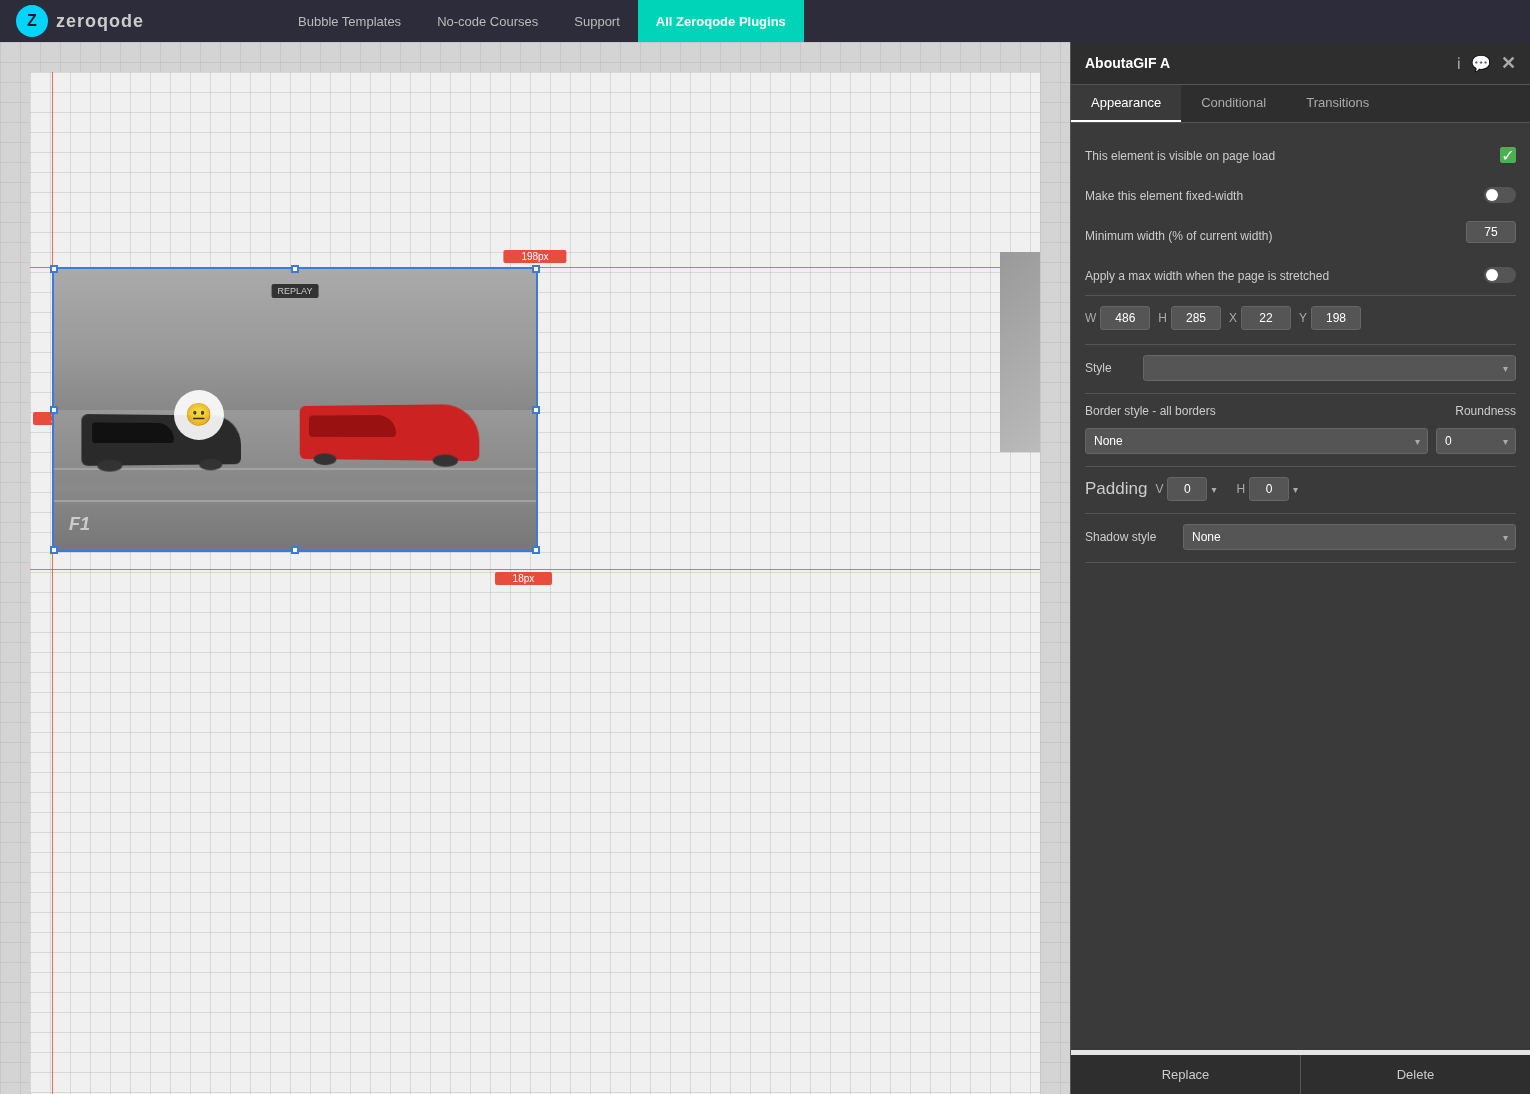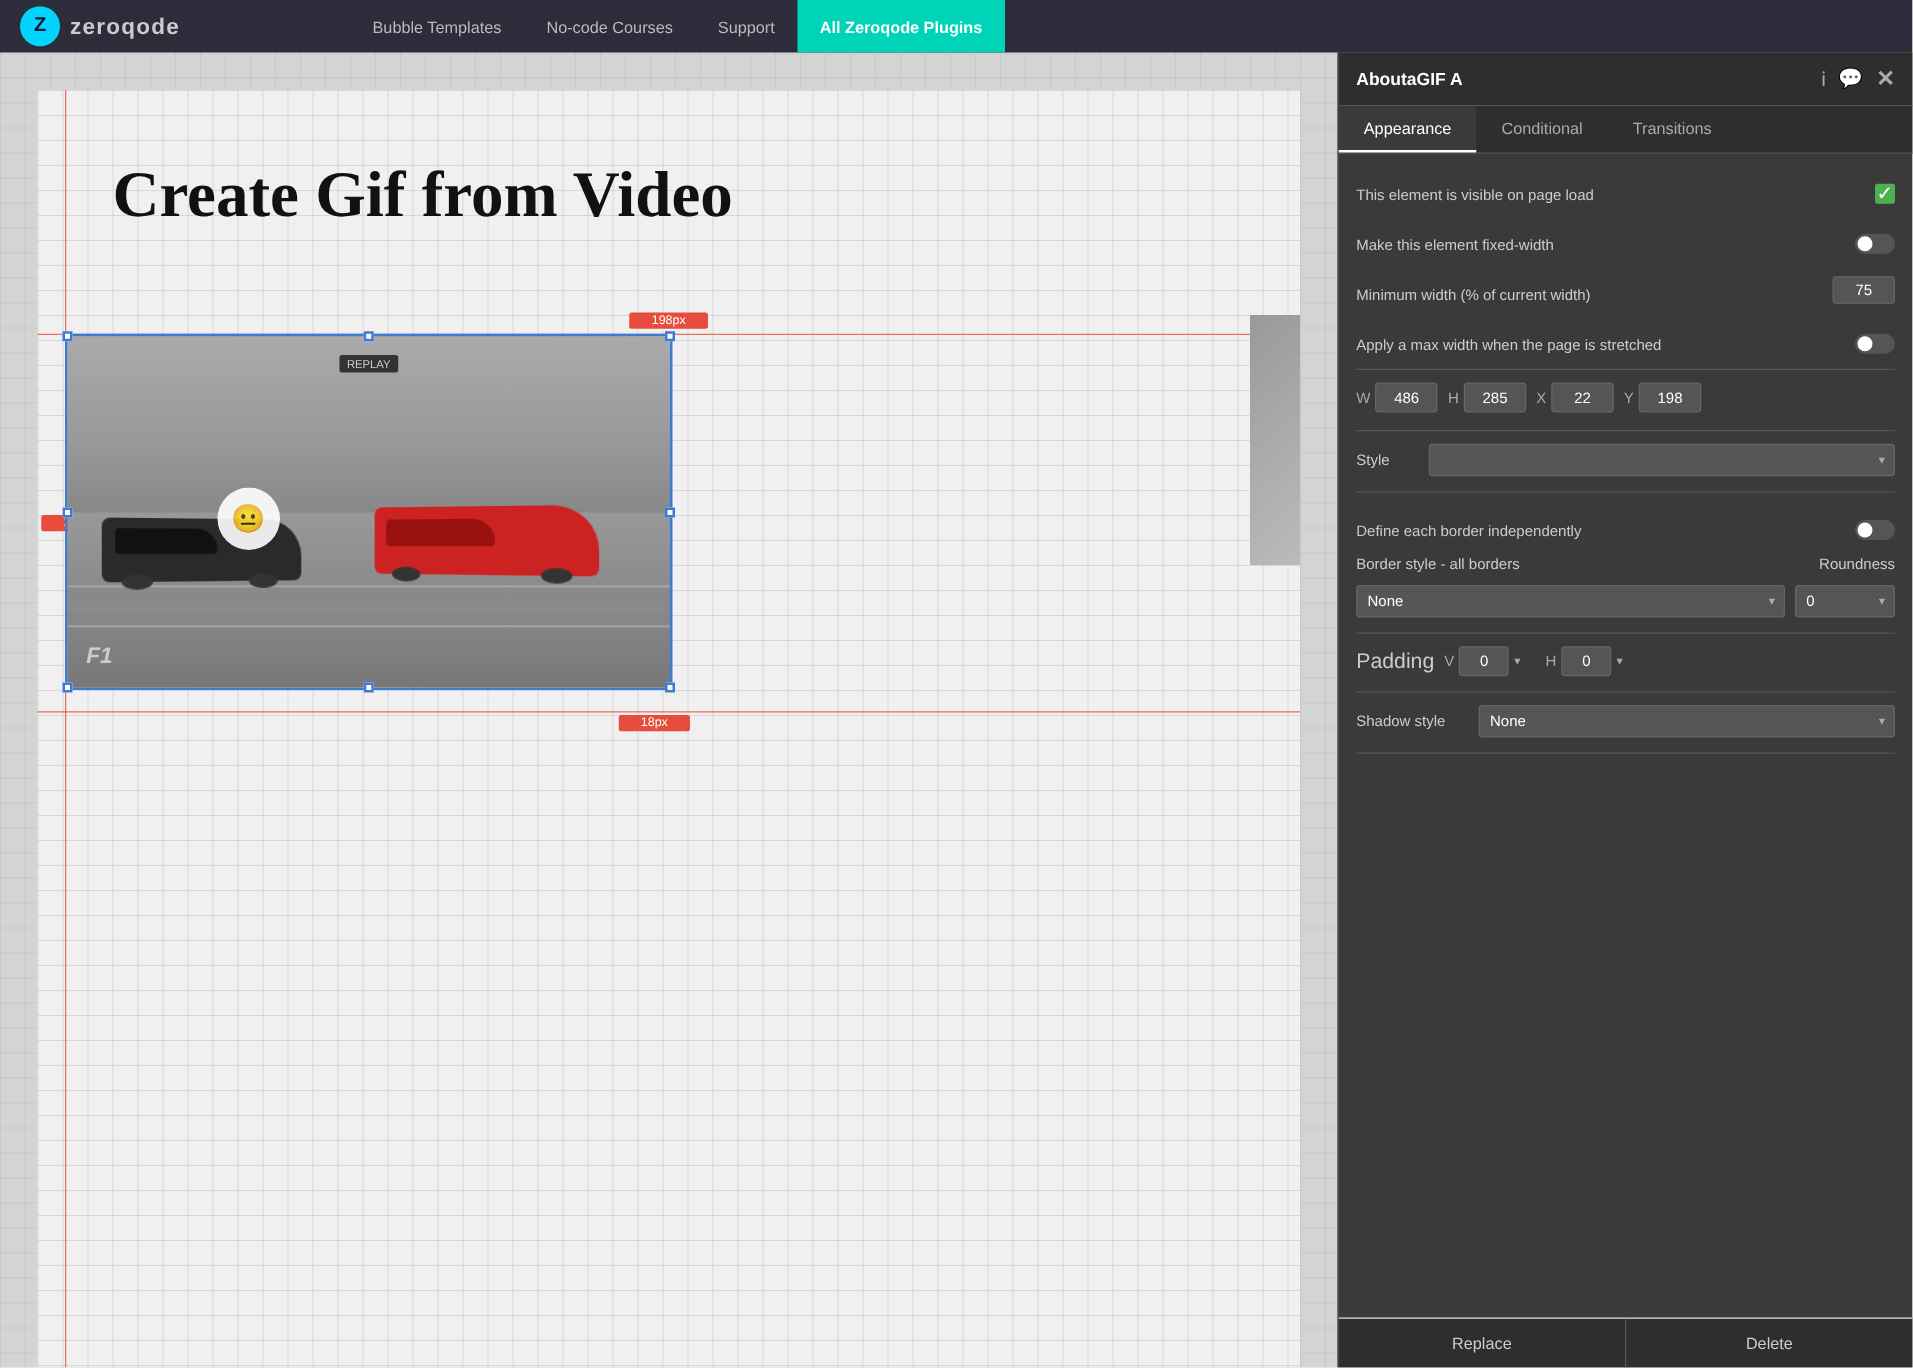--- a/index.html
+++ b/index.html
@@ -189,21 +189,21 @@
     
     .padding-row { display: flex; align-items: center; gap: 8px; margin-bottom: 12px; }
     .padding-label { font-size: 17px; color: #ccc; min-width: 60px; }
     .padding-group { display: flex; align-items: center; gap: 4px; }
 
     
     .shadow-row { display: flex; align-items: center; gap: 8px; margin-bottom: 12px; }
 
     
     .panel-footer {
-      display: flex; border-top: 1px solid #e5e5e5; background: #2e2e2e;
+      display: flex; border-top: 5px solid #e5e5e5; background: #2e2e2e;
     }
     .footer-btn {
       flex: 1; padding: 12px; text-align: center; font-size: 13px; color: #ccc;
       cursor: pointer; border: none; background: transparent;
     }
     .footer-btn + .footer-btn { border-left: 1px solid #555; }
 
     
     .right-edge-element {
       position: absolute; right: 0; top: 80px; width: 40px; height: 200px;
@@ -230,21 +230,20 @@
     <div class="nav-item">Bubble Templates</div>
     <div class="nav-item">No-code Courses</div>
     <div class="nav-item">Support</div>
     <div class="nav-item nav-item-active">All Zeroqode Plugins</div>
   </div>
 </nav>
 
 <div class="canvas-area">
   <div class="page-content">
 
-    <div class="page-title">Create Gif from Video</div>
 
     <div class="ruler-line-v" style="left: 22px; top: 0; bottom: 0;"></div>
 
     <div class="ruler-line-h" style="top: 195px;"></div>
 
     <div class="ruler-line-h" style="top: 497px;"></div>
 
     <div class="ruler-label" style="top: 178px; left: 50%; transform: translateX(-50%);">198px</div>
     <div class="ruler-label" style="top: 340px; left: 3px;">22px</div>
     <div class="ruler-label" style="top: 500px; left: 46%;">18px</div>
@@ -365,24 +364,20 @@
       <div class="style-select-wrap">
         <select>
           <option value=""></option>
         </select>
         <span class="select-arrow">▾</span>
       </div>
     </div>
 
     <div class="divider"></div>
 
-    <div class="prop-row">
-      <span class="prop-label">Define each border independently</span>
-      <div class="prop-toggle"></div>
-    </div>
 
     <div class="border-row">
       <span class="border-label">Border style - all borders</span>
       <span class="border-right">Roundness</span>
     </div>
 
     <div class="border-selects">
       <div class="border-select-wrap">
         <select>
           <option value="none">None</option>

